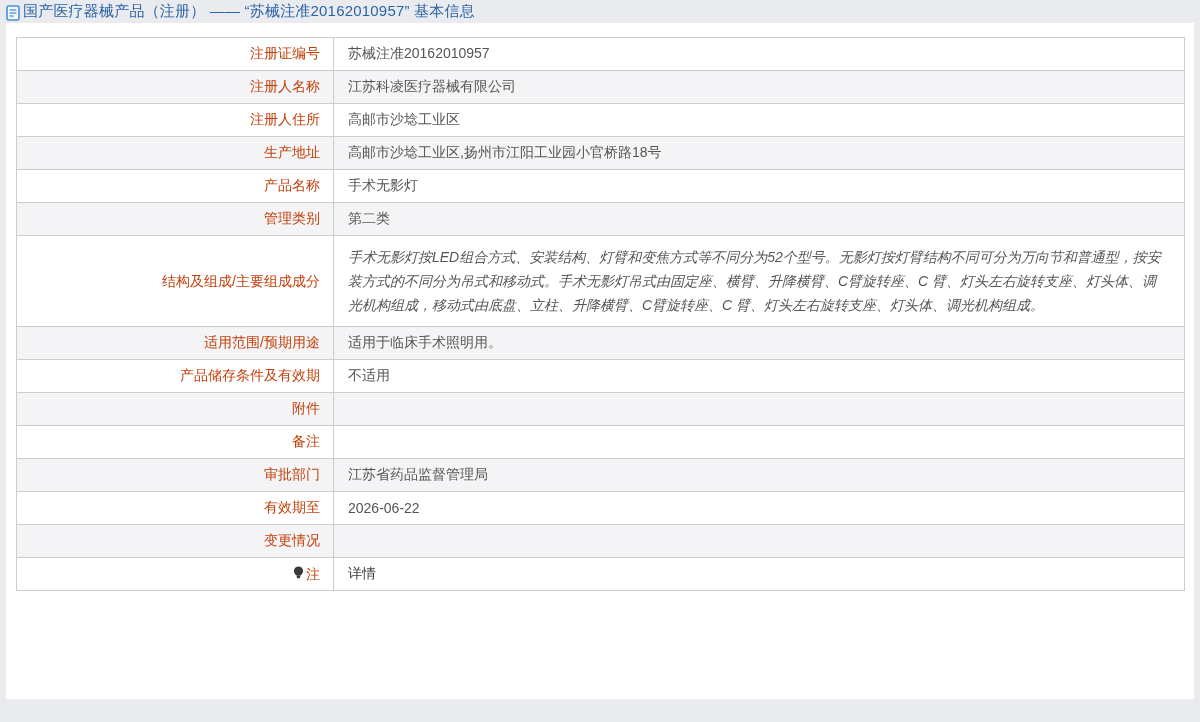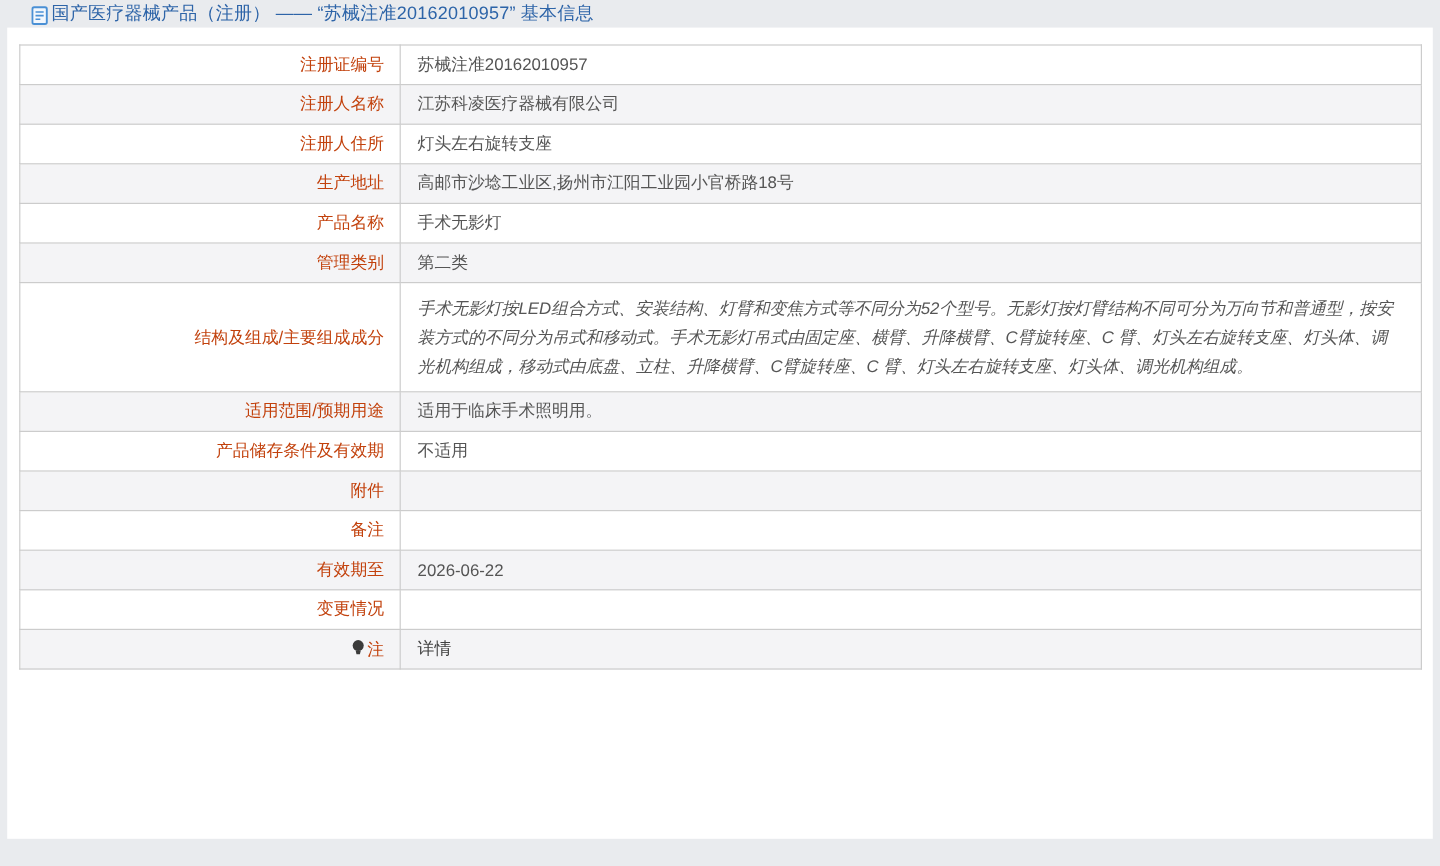--- a/index.html
+++ b/index.html
@@ -9,21 +9,21 @@
     width: 1200px;
     height: 722px;
     background: #e9ebee;
     font-family: "Liberation Sans", "DejaVu Sans", sans-serif;
     overflow: hidden;
   }
   .titlebar {
     height: 23px;
     display: flex;
     align-items: center;
-    padding-left: 26px;
+    padding-left: 6px;
     background: #e9ebee;
   }
   .doc-icon {
     display: inline-flex;
     margin-right: 3px;
     position: relative;
     top: 1px;
   }
   .page-title {
     color: #2d64a8;
@@ -105,21 +105,21 @@
       <tr>
         <td class="cell-label">注册证编号</td>
         <td class="cell-value">苏械注准20162010957</td>
       </tr>
       <tr>
         <td class="cell-label">注册人名称</td>
         <td class="cell-value">江苏科凌医疗器械有限公司</td>
       </tr>
       <tr>
         <td class="cell-label">注册人住所</td>
-        <td class="cell-value">灯头左右旋转支座</td>
+        <td class="cell-value">高邮市沙埝工业区</td>
       </tr>
       <tr>
         <td class="cell-label">生产地址</td>
         <td class="cell-value">高邮市沙埝工业区,扬州市江阳工业园小官桥路18号</td>
       </tr>
       <tr>
         <td class="cell-label">产品名称</td>
         <td class="cell-value">手术无影灯</td>
       </tr>
       <tr>
@@ -140,20 +140,24 @@
       </tr>
       <tr>
         <td class="cell-label">附件</td>
         <td class="cell-value"></td>
       </tr>
       <tr>
         <td class="cell-label">备注</td>
         <td class="cell-value"></td>
       </tr>
       <tr>
+        <td class="cell-label">审批部门</td>
+        <td class="cell-value">江苏省药品监督管理局</td>
+      </tr>
+      <tr>
         <td class="cell-label">有效期至</td>
         <td class="cell-value">2026-06-22</td>
       </tr>
       <tr>
         <td class="cell-label">变更情况</td>
         <td class="cell-value"></td>
       </tr>
       <tr>
         <td class="cell-label">
           <span class="bulb-icon">

